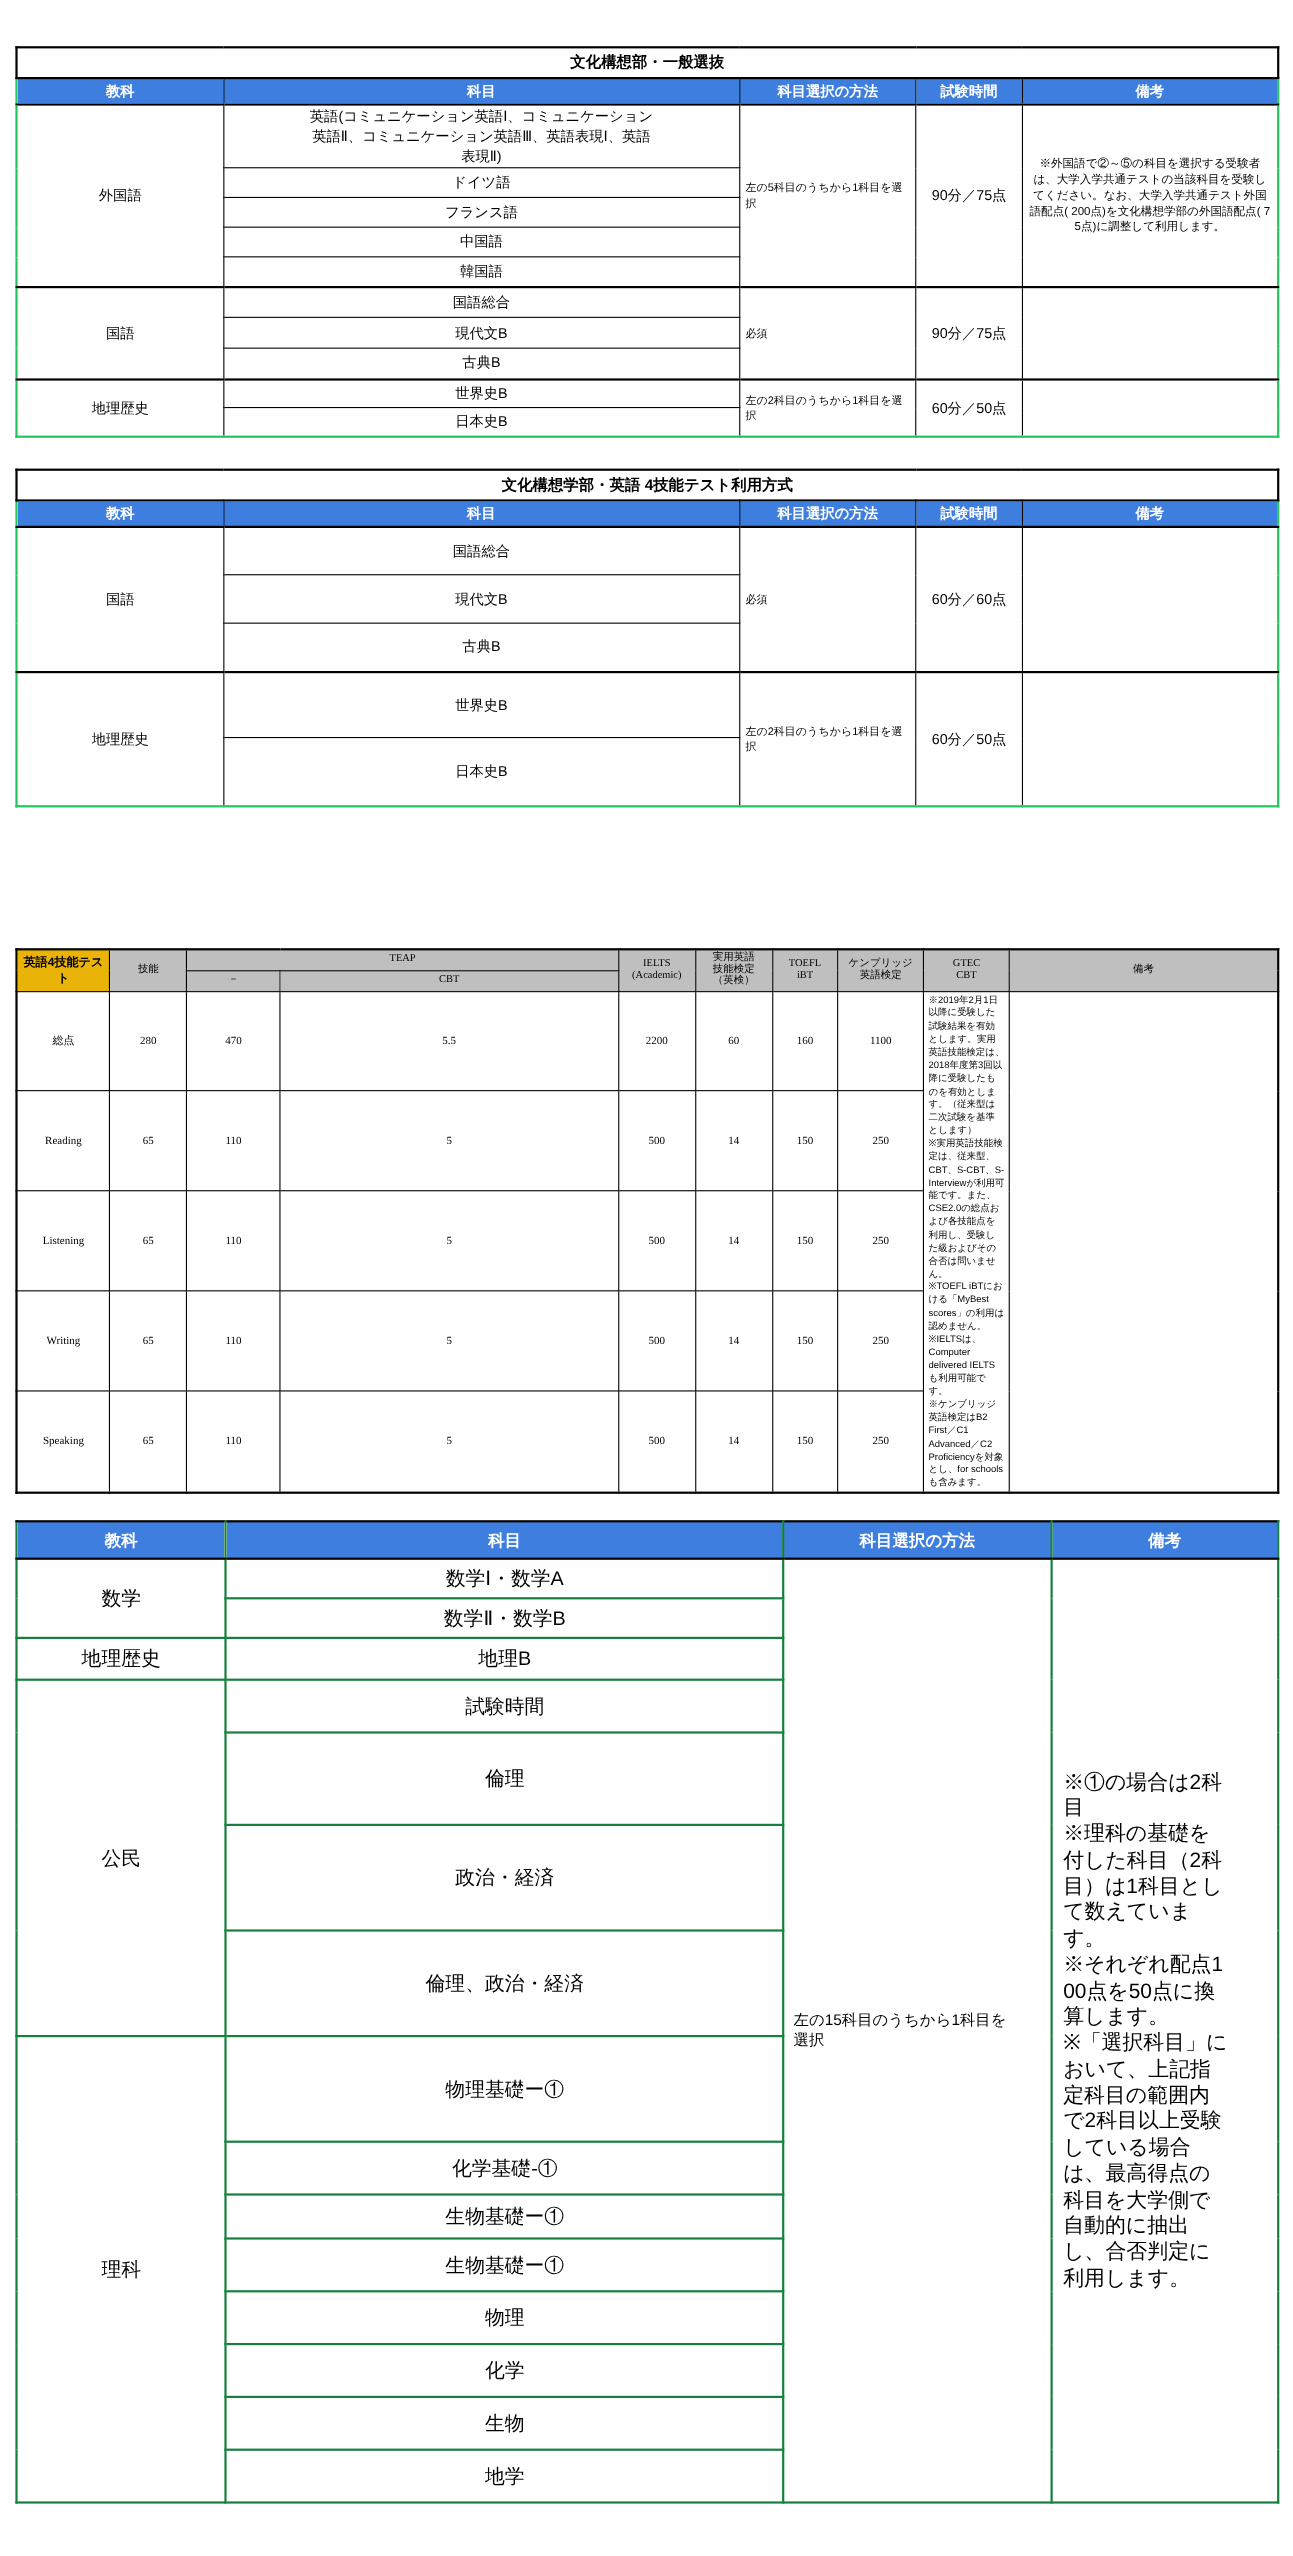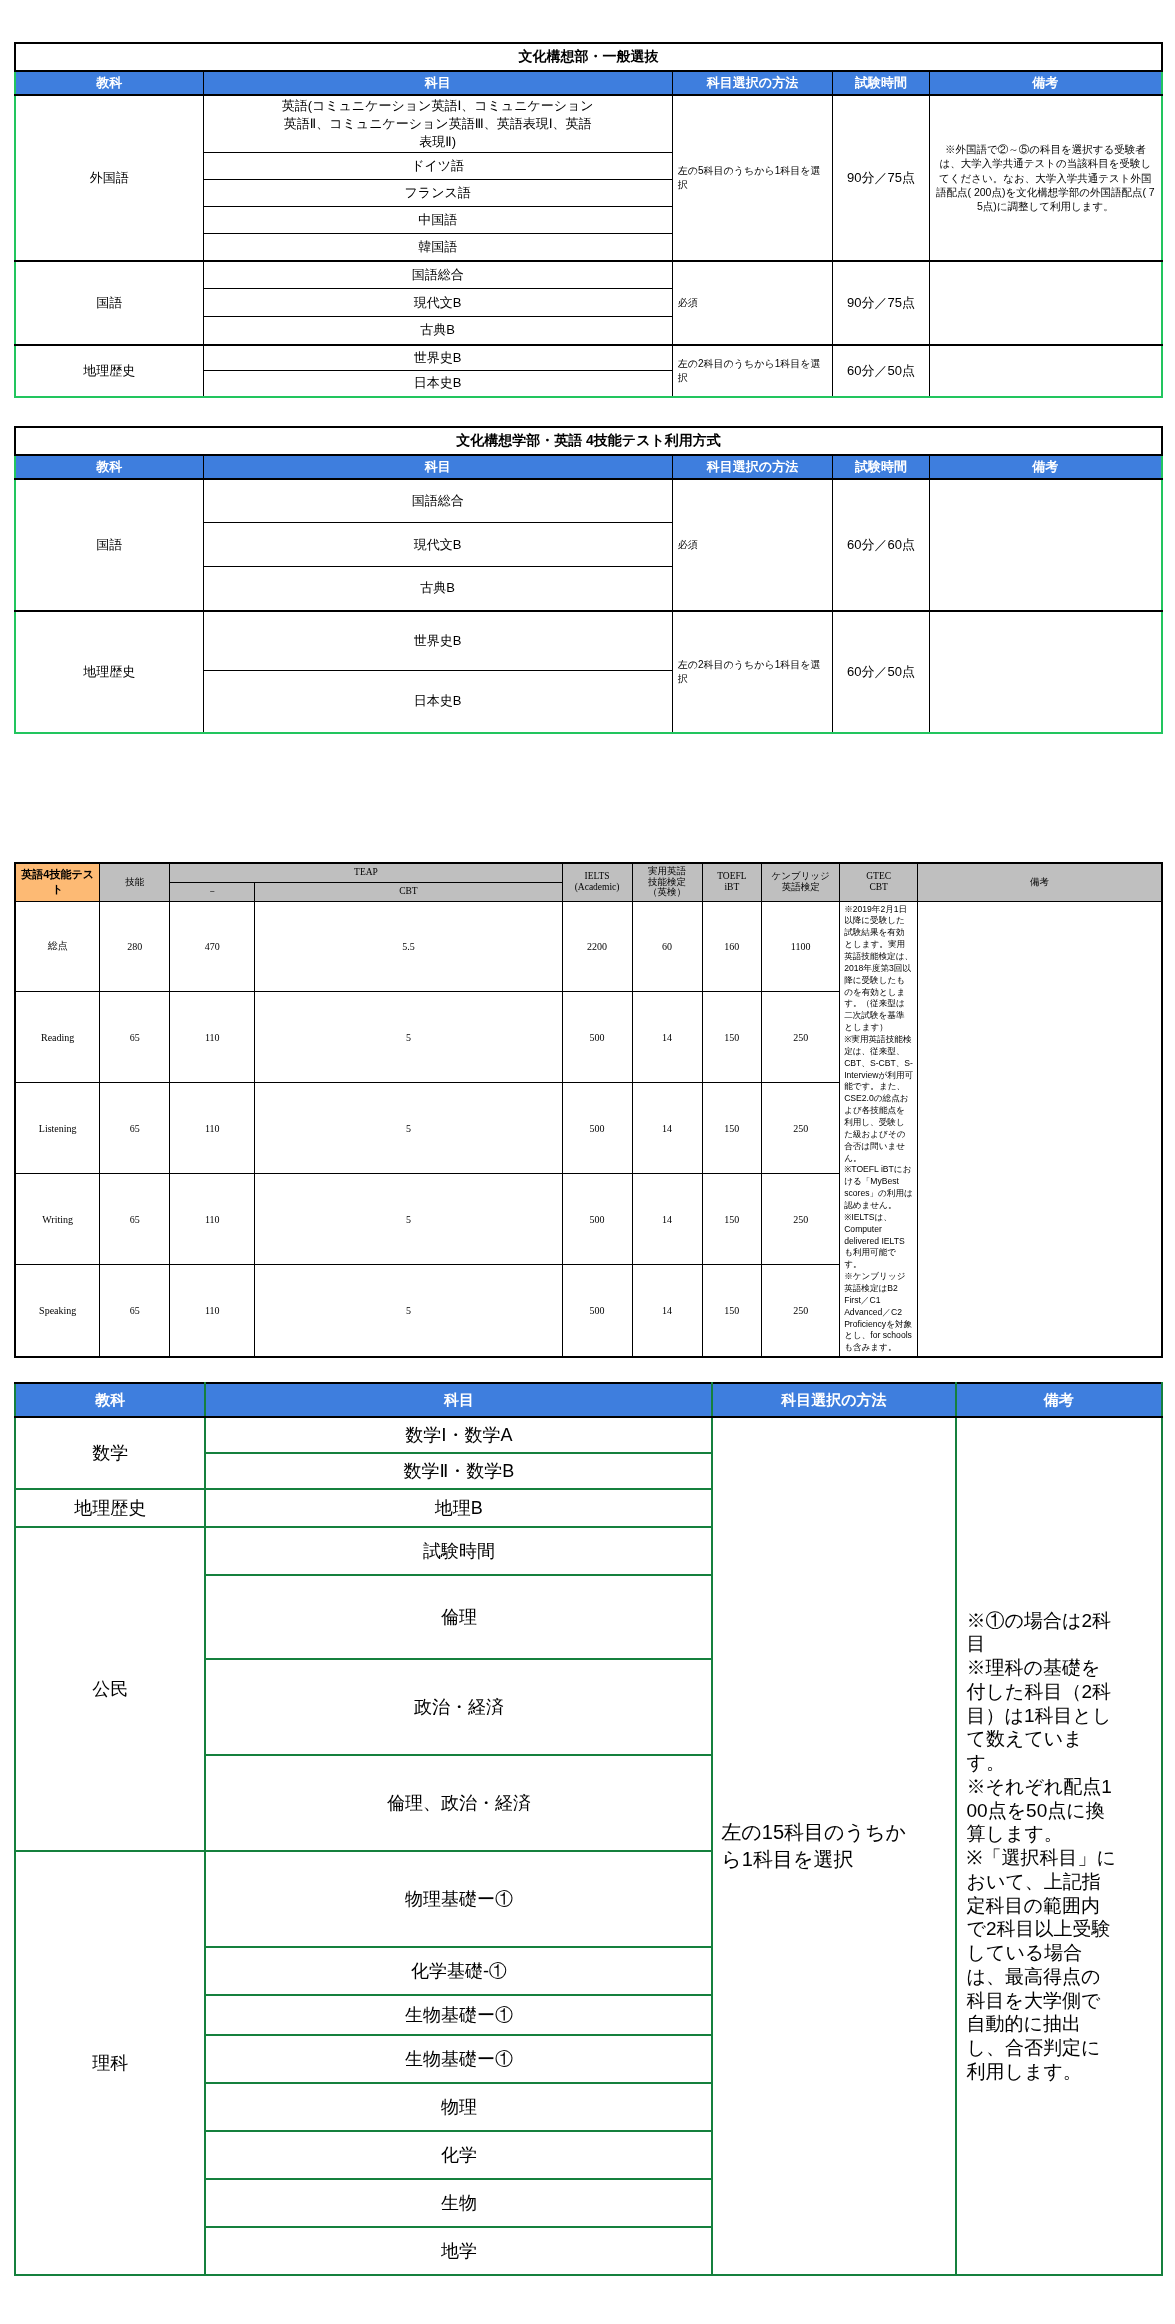--- a/index.html
+++ b/index.html
@@ -18,37 +18,37 @@
   .sel .subj,.sel .course,.sel .time{font-size:13px;text-align:center;}
   .sel .method{font-size:10px;text-align:left;padding:2px 5px;}
   .sel .note{font-size:10.5px;line-height:1.35;text-align:center;padding:2px 6px;white-space:pre-line;}
   .sel span.en{display:inline-block;max-width:316px;font-size:13px;}
 
   
   table.skills{border:2px solid #000;margin-top:128px;font-family:"Liberation Serif",serif;}
   .skills td,.skills th{border:1px solid #000;}
   .skills th{background:var(--gray);font-weight:normal;font-size:9.5px;line-height:1.15;
     text-align:center;white-space:pre-line;height:16px;}
-  .skills .lbl{background:#fdba74;font-family:"Liberation Sans",sans-serif;font-weight:bold;
+  .skills .lbl{background:#eab308;font-family:"Liberation Sans",sans-serif;font-weight:bold;
     font-size:11px;text-align:center;}
   .skills .sk,.skills .val{font-size:10px;text-align:center;height:29px;}
   .skills .note3{font-family:"Liberation Sans",sans-serif;font-size:8.6px;line-height:1.38;
     text-align:left;vertical-align:middle;padding:2px 4px;white-space:pre-line;word-break:break-word;}
 
   
   .t4box{margin-top:24px;}
   table.kyotsu{border:2px solid #000;}
   .kyotsu td,.kyotsu th{border:2px solid #15803d;}
   .kyotsu .corner{border:2px solid #000;font-weight:bold;font-size:15px;text-align:center;height:44px;}
   .kyotsu .bigttl{border:2px solid #000;font-weight:bold;font-size:31px;text-align:center;letter-spacing:1px;}
   .kyotsu tr.hdr th{background:var(--blue);color:#fff;font-size:15px;font-weight:bold;
     border-top:2px solid #000;border-bottom:2px solid #000;height:30px;}
   .kyotsu tr.grp td{border-top:2px solid #000;}
   .kyotsu .subj,.kyotsu .course{font-size:18px;text-align:center;}
-  .kyotsu .method{font-size:20px;text-align:left;vertical-align:middle;padding:14px 8px;}
+  .kyotsu .method{font-size:14px;text-align:left;vertical-align:middle;padding:14px 8px;}
   .kyotsu .method span{display:inline-block;max-width:196px;}
   .kyotsu .note{font-size:19px;line-height:1.25;text-align:left;vertical-align:middle;
     padding:4px 44px 4px 10px;white-space:pre-line;}
 
   .t2{margin-top:24px;}
 </style>
 </head>
 <body>
 
 <div class="wrap">

